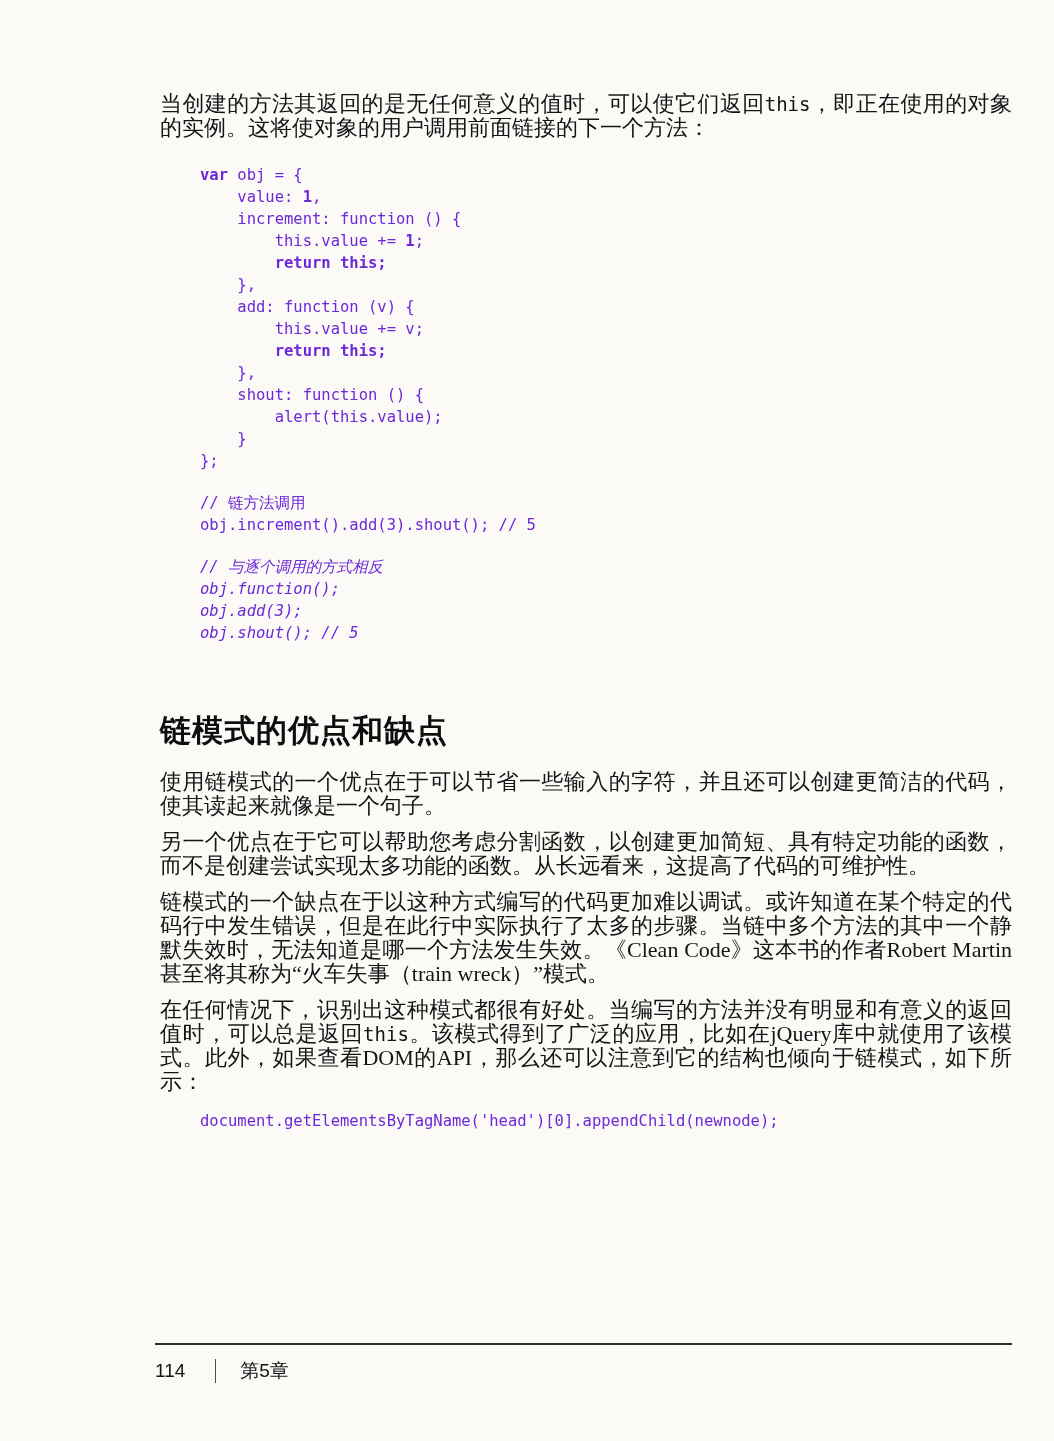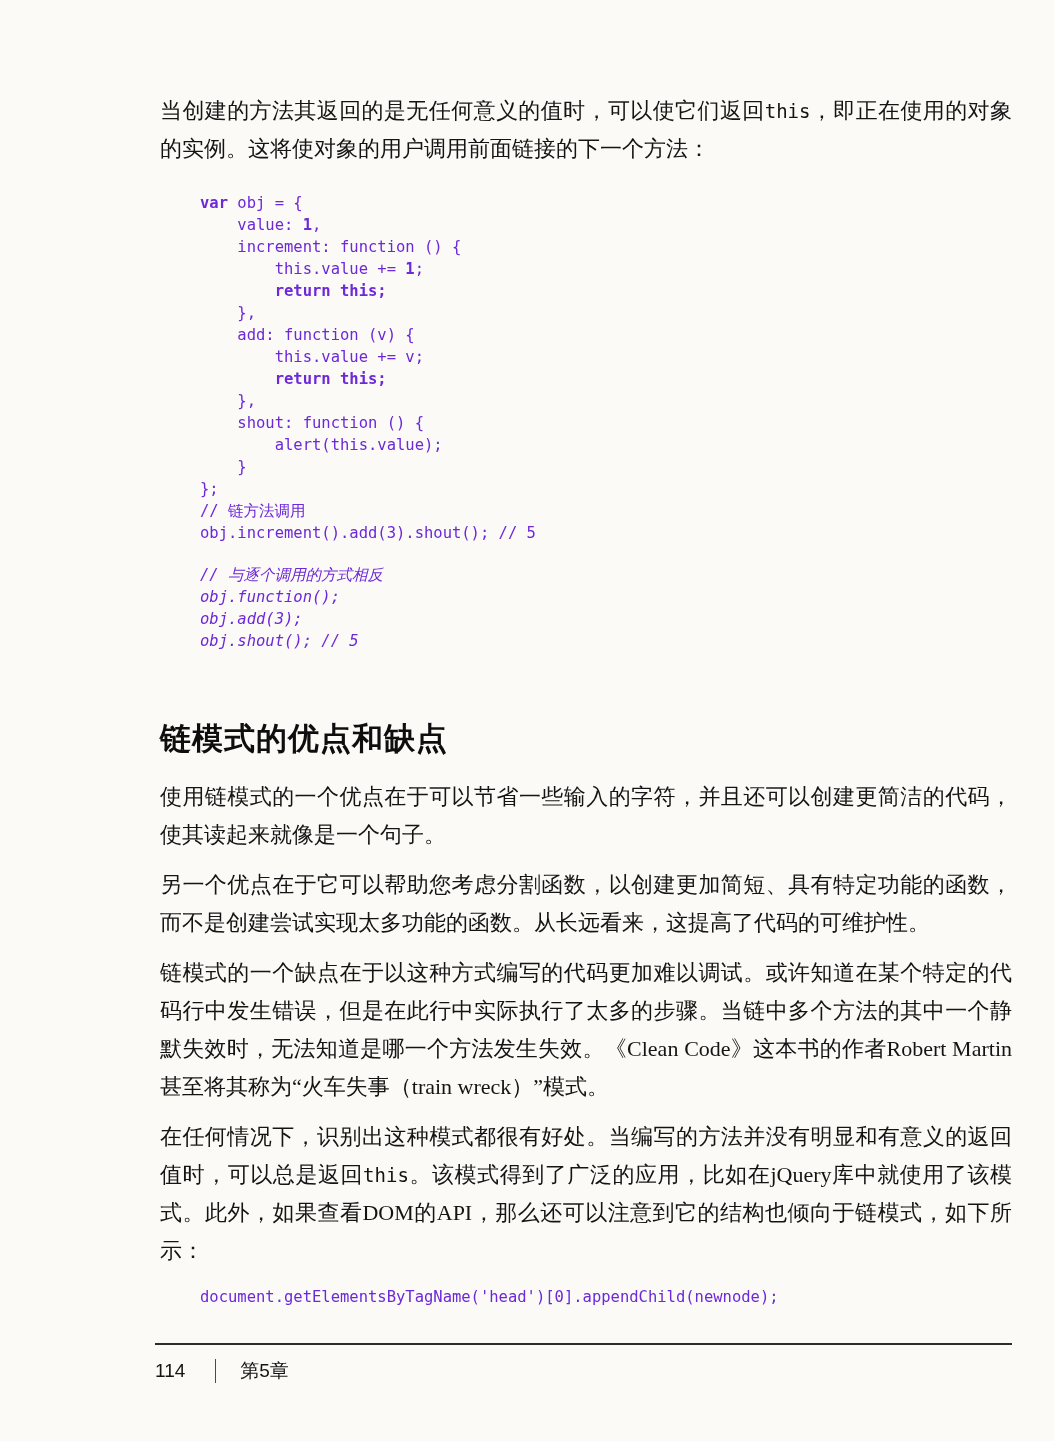--- a/index.html
+++ b/index.html
@@ -20,41 +20,41 @@
     height: 1441px;
   }
   .content {
     position: absolute;
     left: 160px;
     top: 92px;
     width: 852px;
   }
   .body-text {
     font-size: 22px;
-    line-height: 38px;
+    line-height: 24px;
     text-align: justify;
     margin: 0 0 12px 0;
   }
   .intro {
     margin-bottom: 0;
   }
   .inline-code {
     font-family: "DejaVu Sans Mono", "Liberation Mono", monospace;
     font-size: 19px;
   }
   .code-block {
     font-family: "DejaVu Sans Mono", "Liberation Mono", monospace;
     font-size: 15.5px;
     line-height: 22px;
     margin: 0 0 0 40px;
     white-space: pre;
     color: #6d28d9;
   }
   .code-object-literal { margin-top: 24px; }
-  .code-chained       { }
+  .code-chained       { margin-top: 20px; }
   .code-individual    { margin-top: 20px; font-style: italic; }
   .code-dom           { margin-top: 16px; }
   .code-bold { font-weight: bold; }
   .section-heading {
     font-family: "Liberation Sans", "DejaVu Sans", sans-serif;
     font-size: 31px;
     font-weight: bold;
     letter-spacing: 1px;
     margin: 66px 0 18px 0;
     color: #0e0e0e;

